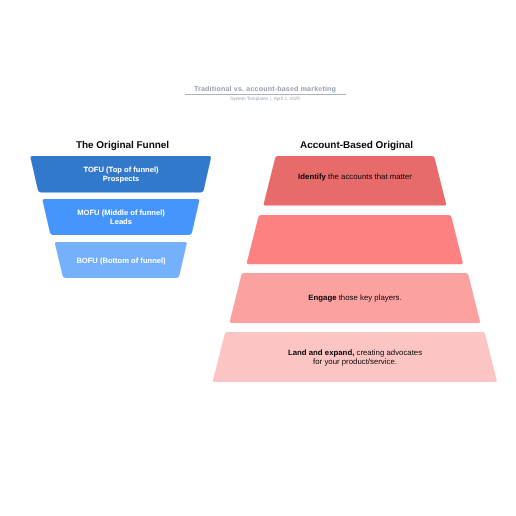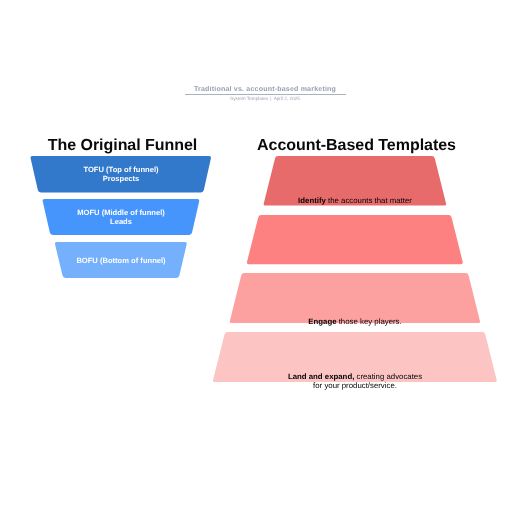--- a/index.html
+++ b/index.html
@@ -18,45 +18,45 @@
        line-height:9px;white-space:nowrap;}
   .doc-rule{position:absolute;left:185px;top:94px;width:161px;height:1px;
        background:#aab1c0;}
   .doc-sub{position:absolute;left:7px;top:96.2px;width:516px;text-align:center;
        font-size:4.7px;font-weight:400;letter-spacing:0;color:#9ba3b3;
        line-height:6px;white-space:nowrap;}
   .doc-sub .sep{margin:0 2.1px;}
 
   
   .panel-title{position:absolute;text-align:center;color:#0a0a0a;
-       font-weight:700;font-size:16px;letter-spacing:-0.04px;
+       font-weight:700;font-size:10px;letter-spacing:-0.04px;
        line-height:13px;white-space:nowrap;}
   #left-title{left:1.5px;width:241px;top:138.6px;}
   #right-title{left:235.5px;width:241px;top:138.6px;}
 
   
   svg.shapes{position:absolute;left:0;top:0;width:516px;height:516px;}
 
   
   .lbl{position:absolute;text-align:center;white-space:nowrap;width:260px;}
   .lbl-left{color:#ffffff;font-weight:700;font-size:7.58px;line-height:9.4px;}
-  .lbl-right{color:#050505;font-weight:400;font-size:7.82px;line-height:9.2px;margin-top:24px;}
+  .lbl-right{color:#050505;font-weight:400;font-size:7.82px;line-height:9.2px;}
   .lbl-right b{font-weight:700;}
 </style>
 </head>
 <body>
 
 <div class="canvas">
 
   <div class="doc-title" style="color: rgb(151, 160, 178);">Traditional vs. account-based marketing</div>
   <div class="doc-rule" style="background: rgb(170, 177, 192);"></div>
   <div class="doc-sub"><span>System Templates</span><span class="sep">|</span><span>April 2, 2025</span></div>
 
   <div class="panel-title" id="left-title">The Original Funnel</div>
-  <div class="panel-title" id="right-title">Account-Based Templates</div>
+  <div class="panel-title" id="right-title">Account-Based Original</div>
 
   <svg class="shapes" viewBox="0 0 516 516">
     <g id="left-shapes">
       <path d="M30.66,158.44Q30.10,156.00 32.60,156.00L208.90,156.00Q211.40,156.00 210.86,158.44L203.84,189.96Q203.30,192.40 200.80,192.40L40.90,192.40Q38.40,192.40 37.84,189.96Z" fill="#3279cc"></path>
       <path d="M42.76,201.44Q42.20,199.00 44.70,199.00L197.20,199.00Q199.70,199.00 199.14,201.44L192.06,232.46Q191.50,234.90 189.00,234.90L52.90,234.90Q50.40,234.90 49.84,232.46Z" fill="#4595fd"></path>
       <path d="M55.08,244.43Q54.50,242.00 57.00,242.00L184.70,242.00Q187.20,242.00 186.63,244.43L179.37,275.47Q178.80,277.90 176.30,277.90L65.60,277.90Q63.10,277.90 62.52,275.47Z" fill="#74b0fb"></path>
     </g>
     <g id="right-shapes">
       <path d="M274.99,158.43Q275.60,156.00 278.10,156.00L431.70,156.00Q434.20,156.00 434.81,158.43L445.99,203.17Q446.60,205.60 444.10,205.60L265.70,205.60Q263.20,205.60 263.81,203.17Z" fill="#e86b6b"></path>
       <path d="M258.19,217.42Q258.80,215.00 261.30,215.00L448.50,215.00Q451.00,215.00 451.61,217.43L462.69,261.77Q463.30,264.20 460.80,264.20L248.90,264.20Q246.40,264.20 247.01,261.78Z" fill="#fd8181"></path>

